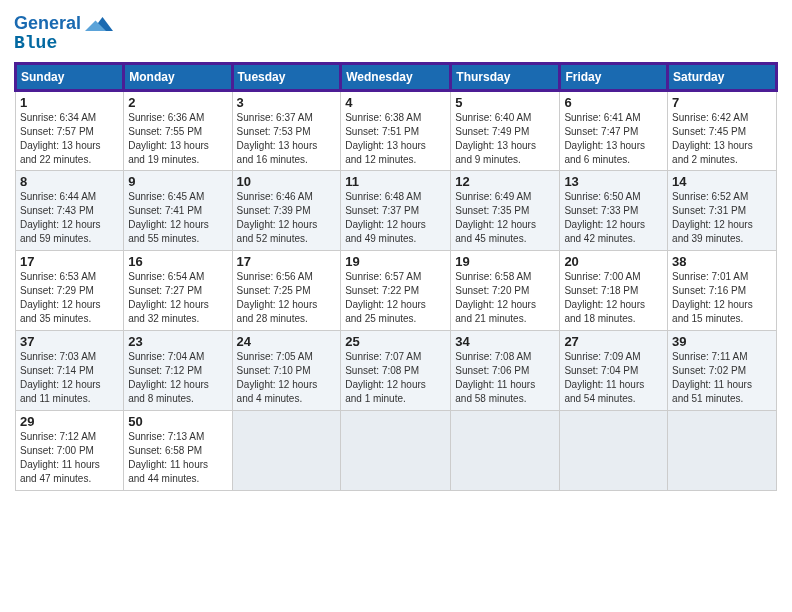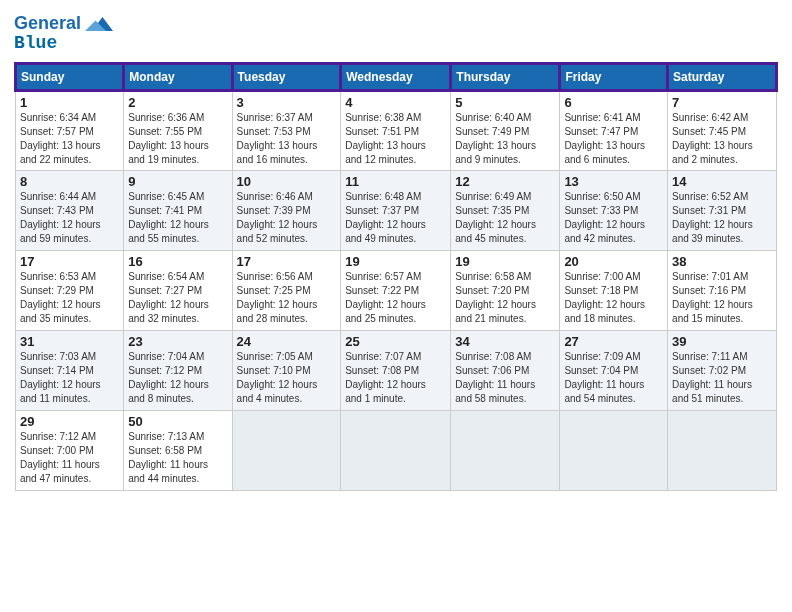--- a/index.html
+++ b/index.html
@@ -154,21 +154,21 @@
         <tr>
           <td><span class="day-num">17</span><span class="day-info">Sunrise: 6:53 AM<br>Sunset: 7:29 PM<br>Daylight: 12 hours<br>and 35 minutes.</span></td>
           <td><span class="day-num">16</span><span class="day-info">Sunrise: 6:54 AM<br>Sunset: 7:27 PM<br>Daylight: 12 hours<br>and 32 minutes.</span></td>
           <td><span class="day-num">17</span><span class="day-info">Sunrise: 6:56 AM<br>Sunset: 7:25 PM<br>Daylight: 12 hours<br>and 28 minutes.</span></td>
           <td><span class="day-num">19</span><span class="day-info">Sunrise: 6:57 AM<br>Sunset: 7:22 PM<br>Daylight: 12 hours<br>and 25 minutes.</span></td>
           <td><span class="day-num">19</span><span class="day-info">Sunrise: 6:58 AM<br>Sunset: 7:20 PM<br>Daylight: 12 hours<br>and 21 minutes.</span></td>
           <td><span class="day-num">20</span><span class="day-info">Sunrise: 7:00 AM<br>Sunset: 7:18 PM<br>Daylight: 12 hours<br>and 18 minutes.</span></td>
           <td><span class="day-num">38</span><span class="day-info">Sunrise: 7:01 AM<br>Sunset: 7:16 PM<br>Daylight: 12 hours<br>and 15 minutes.</span></td>
         </tr>
         <tr>
-          <td><span class="day-num">31</span><span class="day-info">Sunrise: 7:03 AM<br>Sunset: 7:14 PM<br>Daylight: 12 hours<br>and 11 minutes.</span></td>
+          <td><span class="day-num">37</span><span class="day-info">Sunrise: 7:03 AM<br>Sunset: 7:14 PM<br>Daylight: 12 hours<br>and 11 minutes.</span></td>
           <td><span class="day-num">23</span><span class="day-info">Sunrise: 7:04 AM<br>Sunset: 7:12 PM<br>Daylight: 12 hours<br>and 8 minutes.</span></td>
           <td><span class="day-num">24</span><span class="day-info">Sunrise: 7:05 AM<br>Sunset: 7:10 PM<br>Daylight: 12 hours<br>and 4 minutes.</span></td>
           <td><span class="day-num">25</span><span class="day-info">Sunrise: 7:07 AM<br>Sunset: 7:08 PM<br>Daylight: 12 hours<br>and 1 minute.</span></td>
           <td><span class="day-num">34</span><span class="day-info">Sunrise: 7:08 AM<br>Sunset: 7:06 PM<br>Daylight: 11 hours<br>and 58 minutes.</span></td>
           <td><span class="day-num">27</span><span class="day-info">Sunrise: 7:09 AM<br>Sunset: 7:04 PM<br>Daylight: 11 hours<br>and 54 minutes.</span></td>
           <td><span class="day-num">39</span><span class="day-info">Sunrise: 7:11 AM<br>Sunset: 7:02 PM<br>Daylight: 11 hours<br>and 51 minutes.</span></td>
         </tr>
         <tr>
           <td><span class="day-num">29</span><span class="day-info">Sunrise: 7:12 AM<br>Sunset: 7:00 PM<br>Daylight: 11 hours<br>and 47 minutes.</span></td>
           <td><span class="day-num">50</span><span class="day-info">Sunrise: 7:13 AM<br>Sunset: 6:58 PM<br>Daylight: 11 hours<br>and 44 minutes.</span></td>

